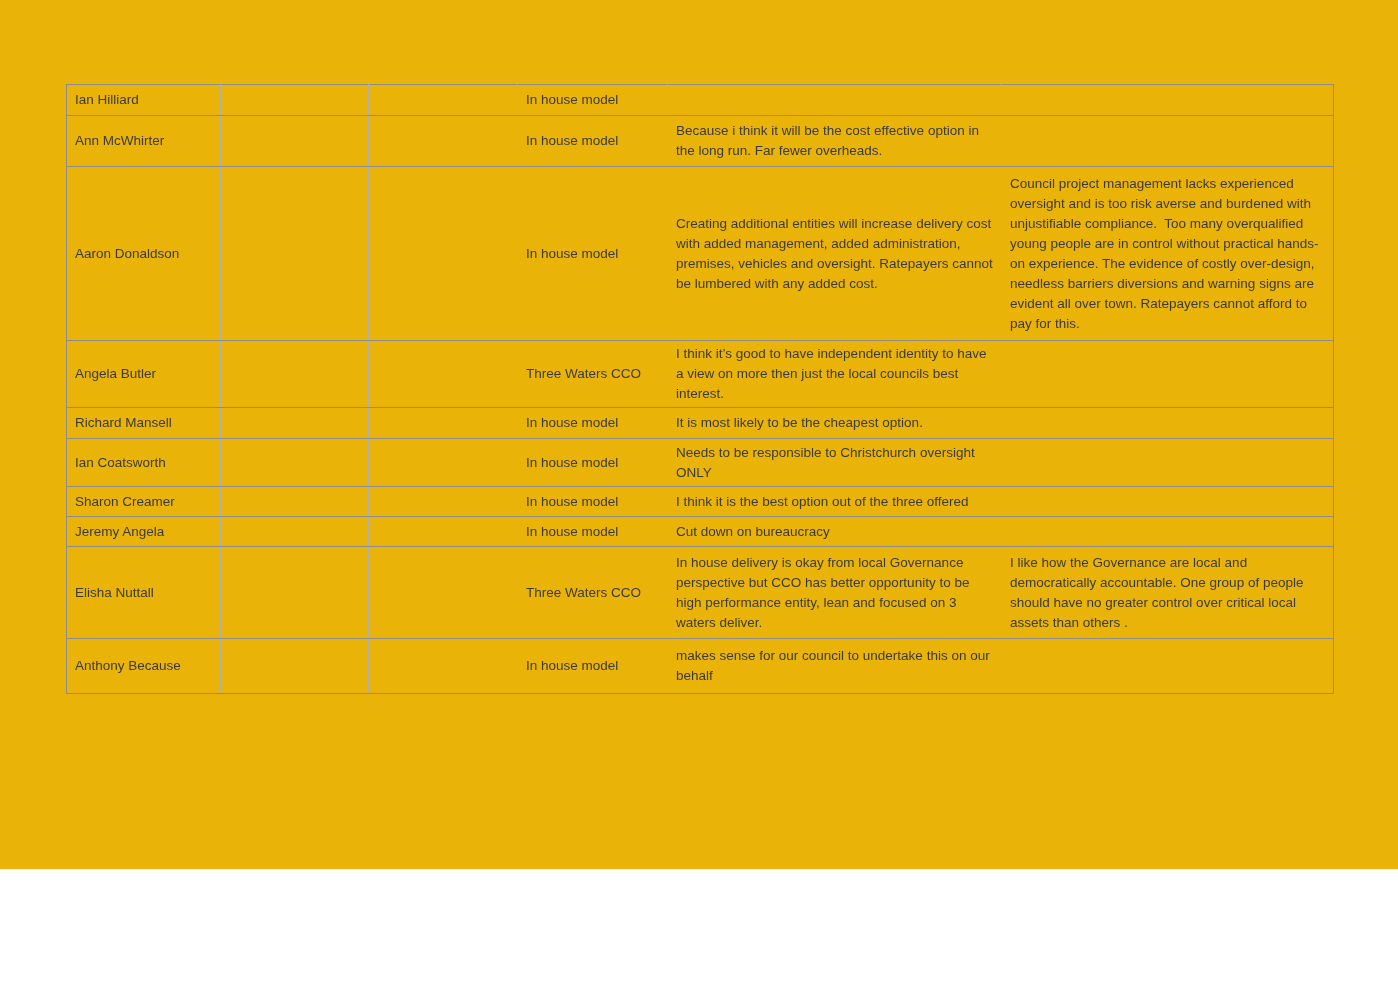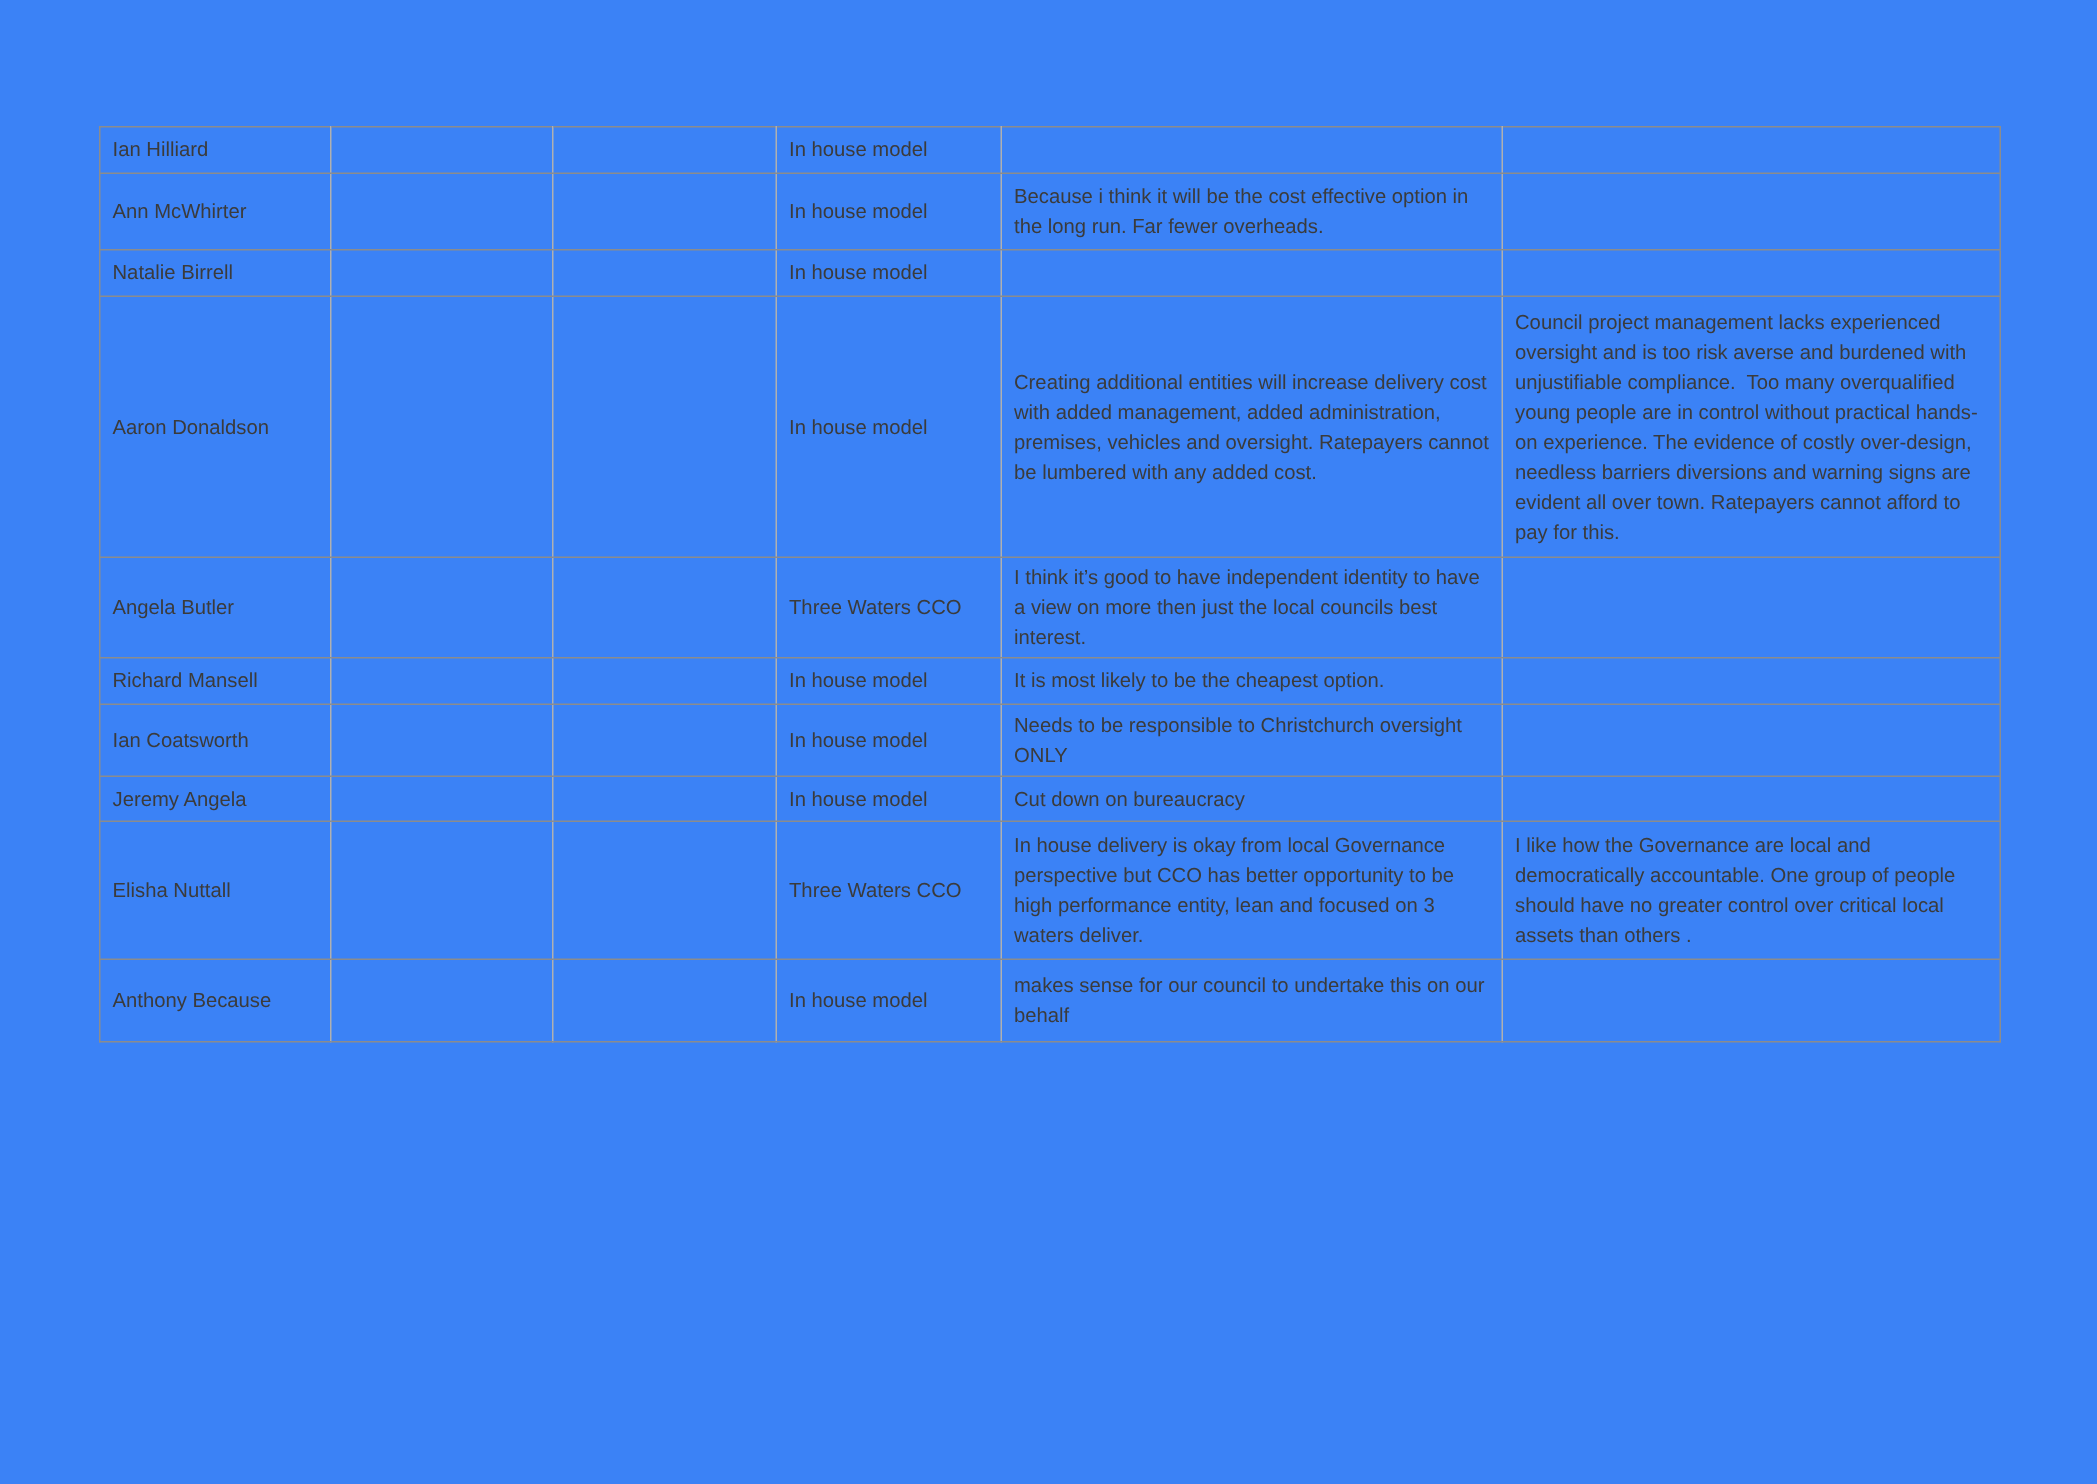--- a/index.html
+++ b/index.html
@@ -7,22 +7,22 @@
     padding: 0;
     background: #ffffff;
     width: 1398px;
     height: 989px;
     overflow: hidden;
     font-family: "Liberation Sans", "DejaVu Sans", sans-serif;
   }
   .page {
     position: relative;
     width: 1398px;
-    height: 989px;
-    background: #3b82f6;
+    height: 869px;
+    background: #eab308;
   }
   table.responses {
     position: absolute;
     left: 66px;
     top: 84px;
     width: 1267px;
     border-collapse: collapse;
     table-layout: fixed;
   }
   table.responses td {
@@ -65,28 +65,20 @@
         <td></td>
       </tr>
       <tr style="height:51px">
         <td>Ann McWhirter</td>
         <td></td>
         <td></td>
         <td>In house model</td>
         <td>Because i think it will be the cost effective option in the long run. Far fewer overheads.</td>
         <td></td>
       </tr>
-      <tr style="height:31px">
-        <td>Natalie Birrell</td>
-        <td></td>
-        <td></td>
-        <td>In house model</td>
-        <td></td>
-        <td></td>
-      </tr>
       <tr style="height:174px">
         <td>Aaron Donaldson</td>
         <td></td>
         <td></td>
         <td>In house model</td>
         <td>Creating additional entities will increase delivery cost with added management, added administration, premises, vehicles and oversight. Ratepayers cannot be lumbered with any added cost.</td>
         <td>Council project management lacks experienced oversight and is too risk averse and burdened with unjustifiable compliance.  Too many overqualified young people are in control without practical hands-on experience. The evidence of costly over-design, needless barriers diversions and warning signs are evident all over town. Ratepayers cannot afford to pay for this.</td>
       </tr>
       <tr style="height:51px">
         <td>Angela Butler</td>
@@ -106,20 +98,28 @@
       </tr>
       <tr style="height:48px">
         <td>Ian Coatsworth</td>
         <td></td>
         <td></td>
         <td>In house model</td>
         <td>Needs to be responsible to Christchurch oversight ONLY</td>
         <td></td>
       </tr>
       <tr style="height:30px">
+        <td>Sharon Creamer</td>
+        <td></td>
+        <td></td>
+        <td>In house model</td>
+        <td>I think it is the best option out of the three offered</td>
+        <td></td>
+      </tr>
+      <tr style="height:30px">
         <td>Jeremy Angela</td>
         <td></td>
         <td></td>
         <td>In house model</td>
         <td>Cut down on bureaucracy</td>
         <td></td>
       </tr>
       <tr style="height:92px">
         <td>Elisha Nuttall</td>
         <td></td>

